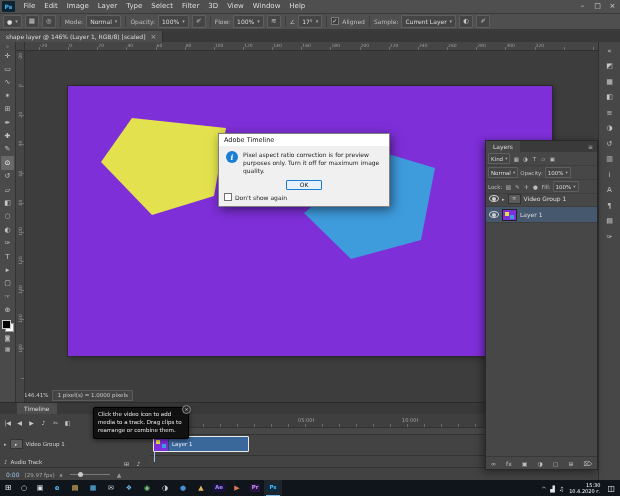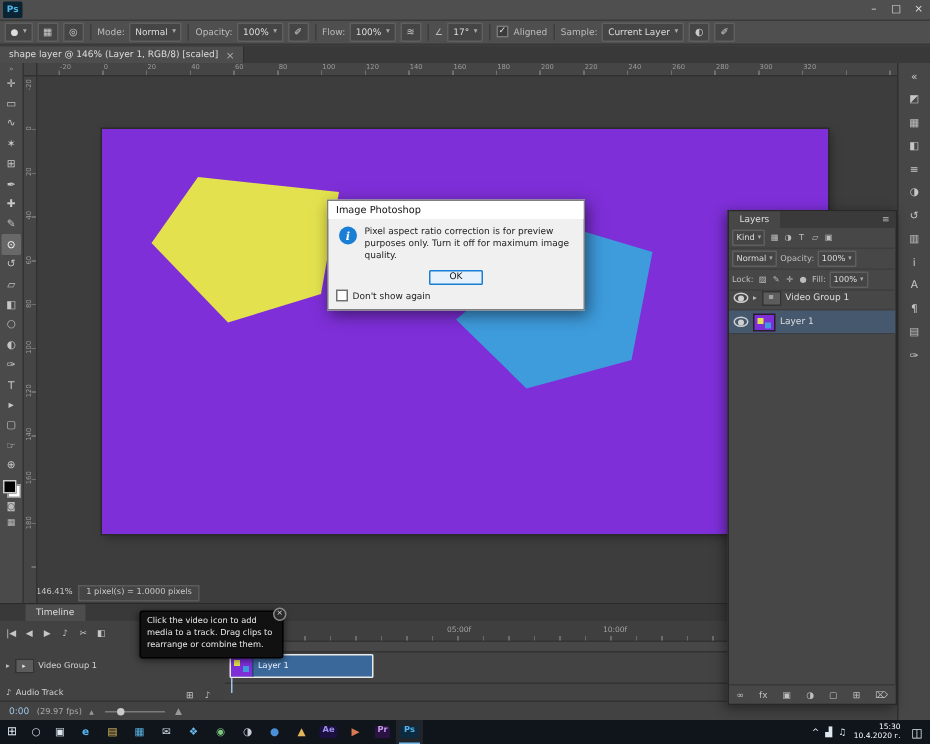--- a/index.html
+++ b/index.html
@@ -172,20 +172,33 @@
   .clock{display:flex;flex-direction:column;align-items:flex-end;font-size:5px;line-height:1.25;color:#fff}
   .action-center{font-size:8px;color:#dfe8ef;padding:0 2px}
 </style>
 </head>
 <body>
 
 <div class="app">
 
   <div class="menubar">
     <div class="ps-logo">Ps</div>
+    <div id="menus">
+        <div class="menu-item">File</div>
+        <div class="menu-item">Edit</div>
+        <div class="menu-item">Image</div>
+        <div class="menu-item">Layer</div>
+        <div class="menu-item">Type</div>
+        <div class="menu-item">Select</div>
+        <div class="menu-item">Filter</div>
+        <div class="menu-item">3D</div>
+        <div class="menu-item">View</div>
+        <div class="menu-item">Window</div>
+        <div class="menu-item">Help</div>
+      </div>
     <div class="win-controls" id="wincontrols">
         <div class="win-btn">–</div>
         <div class="win-btn">□</div>
         <div class="win-btn">×</div>
       </div>
   </div>
 
   <div class="optionsbar">
     <div class="ob-dd">
       <span>●</span>
@@ -448,21 +461,21 @@
       <div class="dock-icon">↺</div>
       <div class="dock-icon">▥</div>
       <div class="dock-icon">i</div>
       <div class="dock-icon">A</div>
       <div class="dock-icon">¶</div>
       <div class="dock-icon">▤</div>
       <div class="dock-icon">✑</div>
     </div>
 
   <div class="dialog">
-    <div class="dlg-title">Image Photoshop</div>
+    <div class="dlg-title">Adobe Timeline</div>
     <div class="dlg-body">
       <div class="info-icon">i</div>
       <div class="dlg-msg">Pixel aspect ratio correction is for preview purposes only. Turn it off for maximum image quality.</div>
     </div>
     <div class="dlg-ok-row">
       <button class="ok-btn">OK</button>
     </div>
     <div class="dlg-check-row">
       <span class="wcheckbox"></span>
       <span class="dlg-check-label">Don't show again</span>

